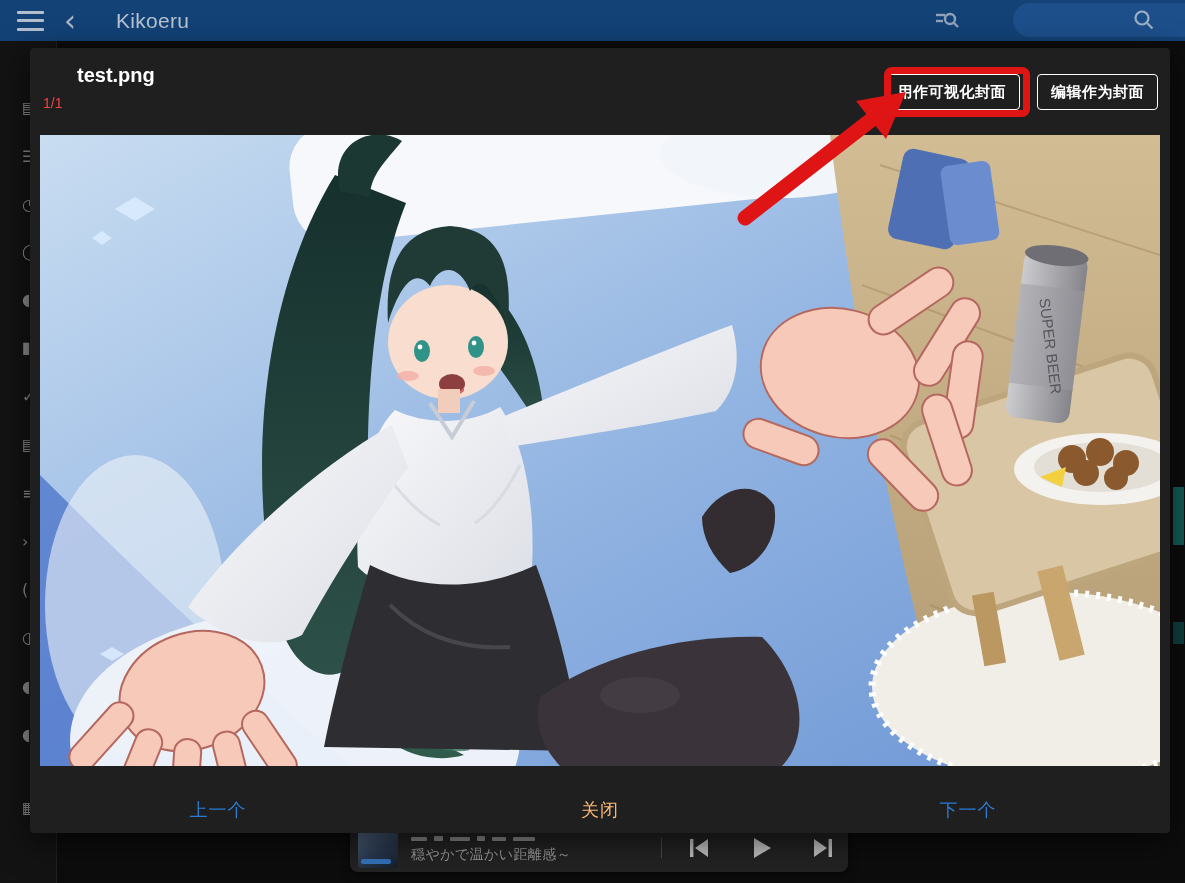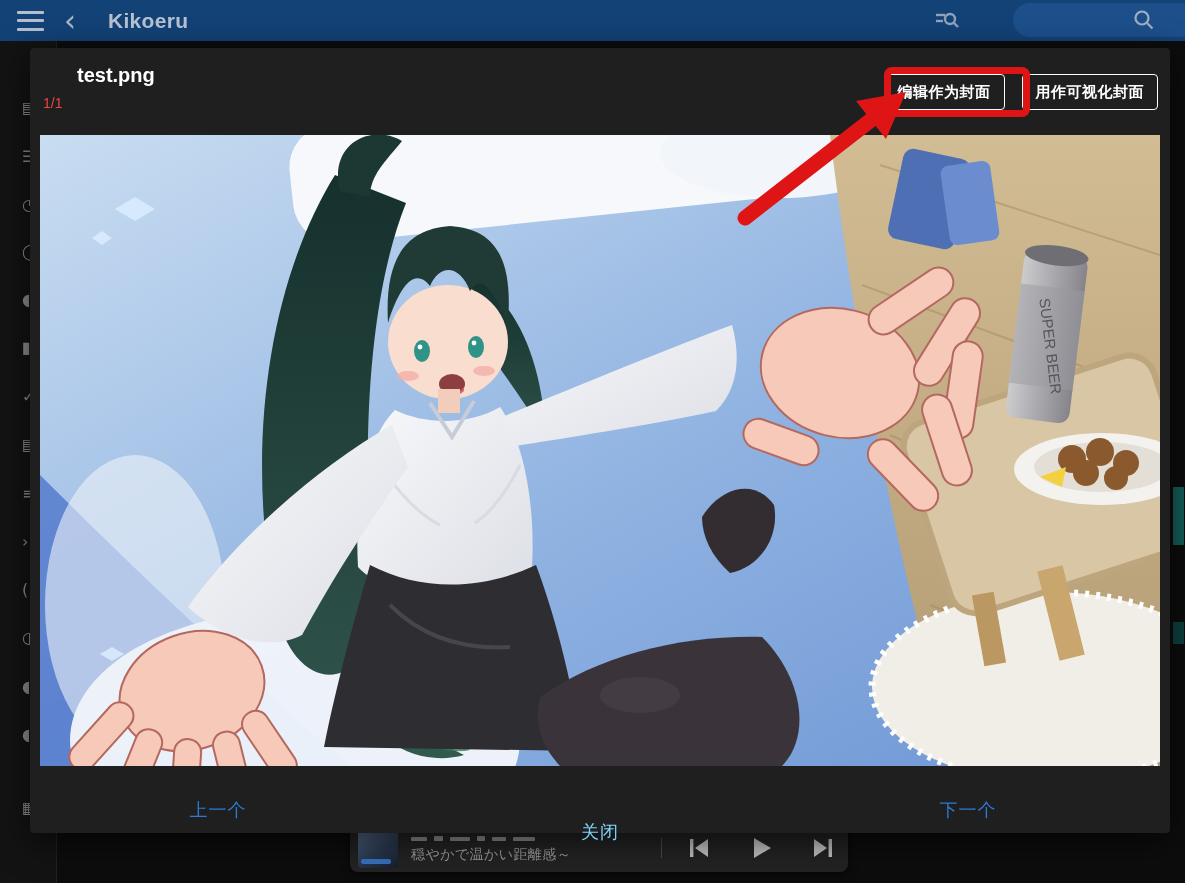--- a/index.html
+++ b/index.html
@@ -5,21 +5,21 @@
   * { margin:0; padding:0; box-sizing:border-box; }
   html,body { width:1185px; height:883px; background:#0d0d0d; }
   body { font-family:"Liberation Sans","DejaVu Sans",sans-serif; overflow:hidden; }
   .app { position:relative; width:1185px; height:883px; background:#0d0d0d; overflow:hidden; }
 
   
   .topbar { position:absolute; left:0; top:0; width:1185px; height:41px; background:#134277; z-index:3; display:flex; align-items:center; }
   .menu-btn { margin-left:17px; width:27px; height:20px; display:flex; flex-direction:column; justify-content:space-between; cursor:pointer; background:none; border:none; }
   .menu-btn i { display:block; height:3px; background:#b4bfce; border-radius:1px; }
   .back-btn { margin-left:20px; background:none; border:none; color:#a9b6c6; font-size:30px; line-height:20px; height:34px; cursor:pointer; font-family:"DejaVu Sans",sans-serif; }
-  .app-title { margin-left:32px; color:#b7c2d1; font-size:21px; font-weight:700; letter-spacing:.3px; }
+  .app-title { margin-left:40px; color:#b7c2d1; font-size:21px; font-weight:400; letter-spacing:.3px; }
   .filter-search-btn { position:absolute; right:224px; top:9px; width:28px; height:24px; background:none; border:none; cursor:pointer; }
   .search-pill { position:absolute; right:-14px; top:3px; width:186px; height:34px; background:#1d4f8b; border-radius:17px; display:flex; align-items:center; }
   .search-input { background:transparent; border:none; outline:none; color:#dfe7f0; font-size:15px; padding:0 16px; width:120px; }
   .search-mag { position:absolute; right:44px; top:6px; }
 
   
   .sidebar { position:absolute; left:0; top:41px; width:57px; height:842px; background:#131313; border-right:1px solid #212121; z-index:1; overflow:hidden; }
   .side-ic { position:absolute; left:22px; width:22px; height:20px; color:#8f8f8f; font-size:16px; line-height:20px; font-family:"DejaVu Sans",sans-serif; cursor:pointer; }
 
   
@@ -44,21 +44,21 @@
   
   .modal { position:absolute; left:30px; top:48px; width:1140px; height:785px; background:#1f1f1f; border-radius:4px; z-index:5; box-shadow:0 8px 34px rgba(0,0,0,.65); }
   .m-title { position:absolute; left:13px; top:16px; font-size:20px; font-weight:bold; color:#ffffff;margin-left:34px; }
   .m-count { position:absolute; left:13px; top:47px; font-size:14px; color:#ef4444; }
   .m-btns { position:absolute; right:12px; top:26px; display:flex; gap:17px; z-index:2; }
   .m-btn { height:36px; padding:0 13px; background:transparent; border:1px solid #ffffff; border-radius:4px; color:#ffffff; font-size:15px; font-weight:bold; cursor:pointer; font-family:inherit; letter-spacing:.5px; }
   .red-box { position:absolute; left:854px; top:19px; width:146px; height:50px; border:7px solid #df1515; border-radius:8px; z-index:3; pointer-events:none; }
   .m-figure { position:absolute; left:10px; top:87px; width:1120px; height:631px; overflow:hidden; background:#9dbfe4; }
   .m-link { position:absolute; top:750px; transform:translateX(-50%); font-size:18px; text-decoration:none; letter-spacing:1px; cursor:pointer; }
   .m-link.prev { left:188px; color:#2a7bd2; }
-  .m-link.close { left:570px; color:#7dd3fc;margin-top:22px; }
+  .m-link.close { left:570px; color:#fdba74; }
   .m-link.next { left:938px; color:#2a7bd2; }
 
   
   .anno { position:absolute; left:0; top:0; width:1185px; height:883px; z-index:7; pointer-events:none; }
 </style>
 </head>
 <body>
 
 <div class="app">
 
@@ -147,22 +147,22 @@
           </svg>
       </button>
     </div>
   </div>
 
   <section class="modal">
     <div class="m-title">test.png</div>
     <div class="m-count">1/1</div>
 
     <div class="m-btns">
+      <button class="m-btn">用作可视化封面</button>
       <button class="m-btn">编辑作为封面</button>
-      <button class="m-btn">用作可视化封面</button>
     </div>
     <div class="red-box"></div>
 
     <figure class="m-figure">
       <svg width="1120" height="631" viewBox="0 0 1120 631" preserveAspectRatio="none">
         <defs>
           <linearGradient id="gBed" x1="0" y1="0" x2="1" y2="1">
             <stop offset="0" stop-color="#c9ddf1"></stop>
               <stop offset=".55" stop-color="#8fb2e1"></stop>
               <stop offset="1" stop-color="#6e96d5"></stop>

